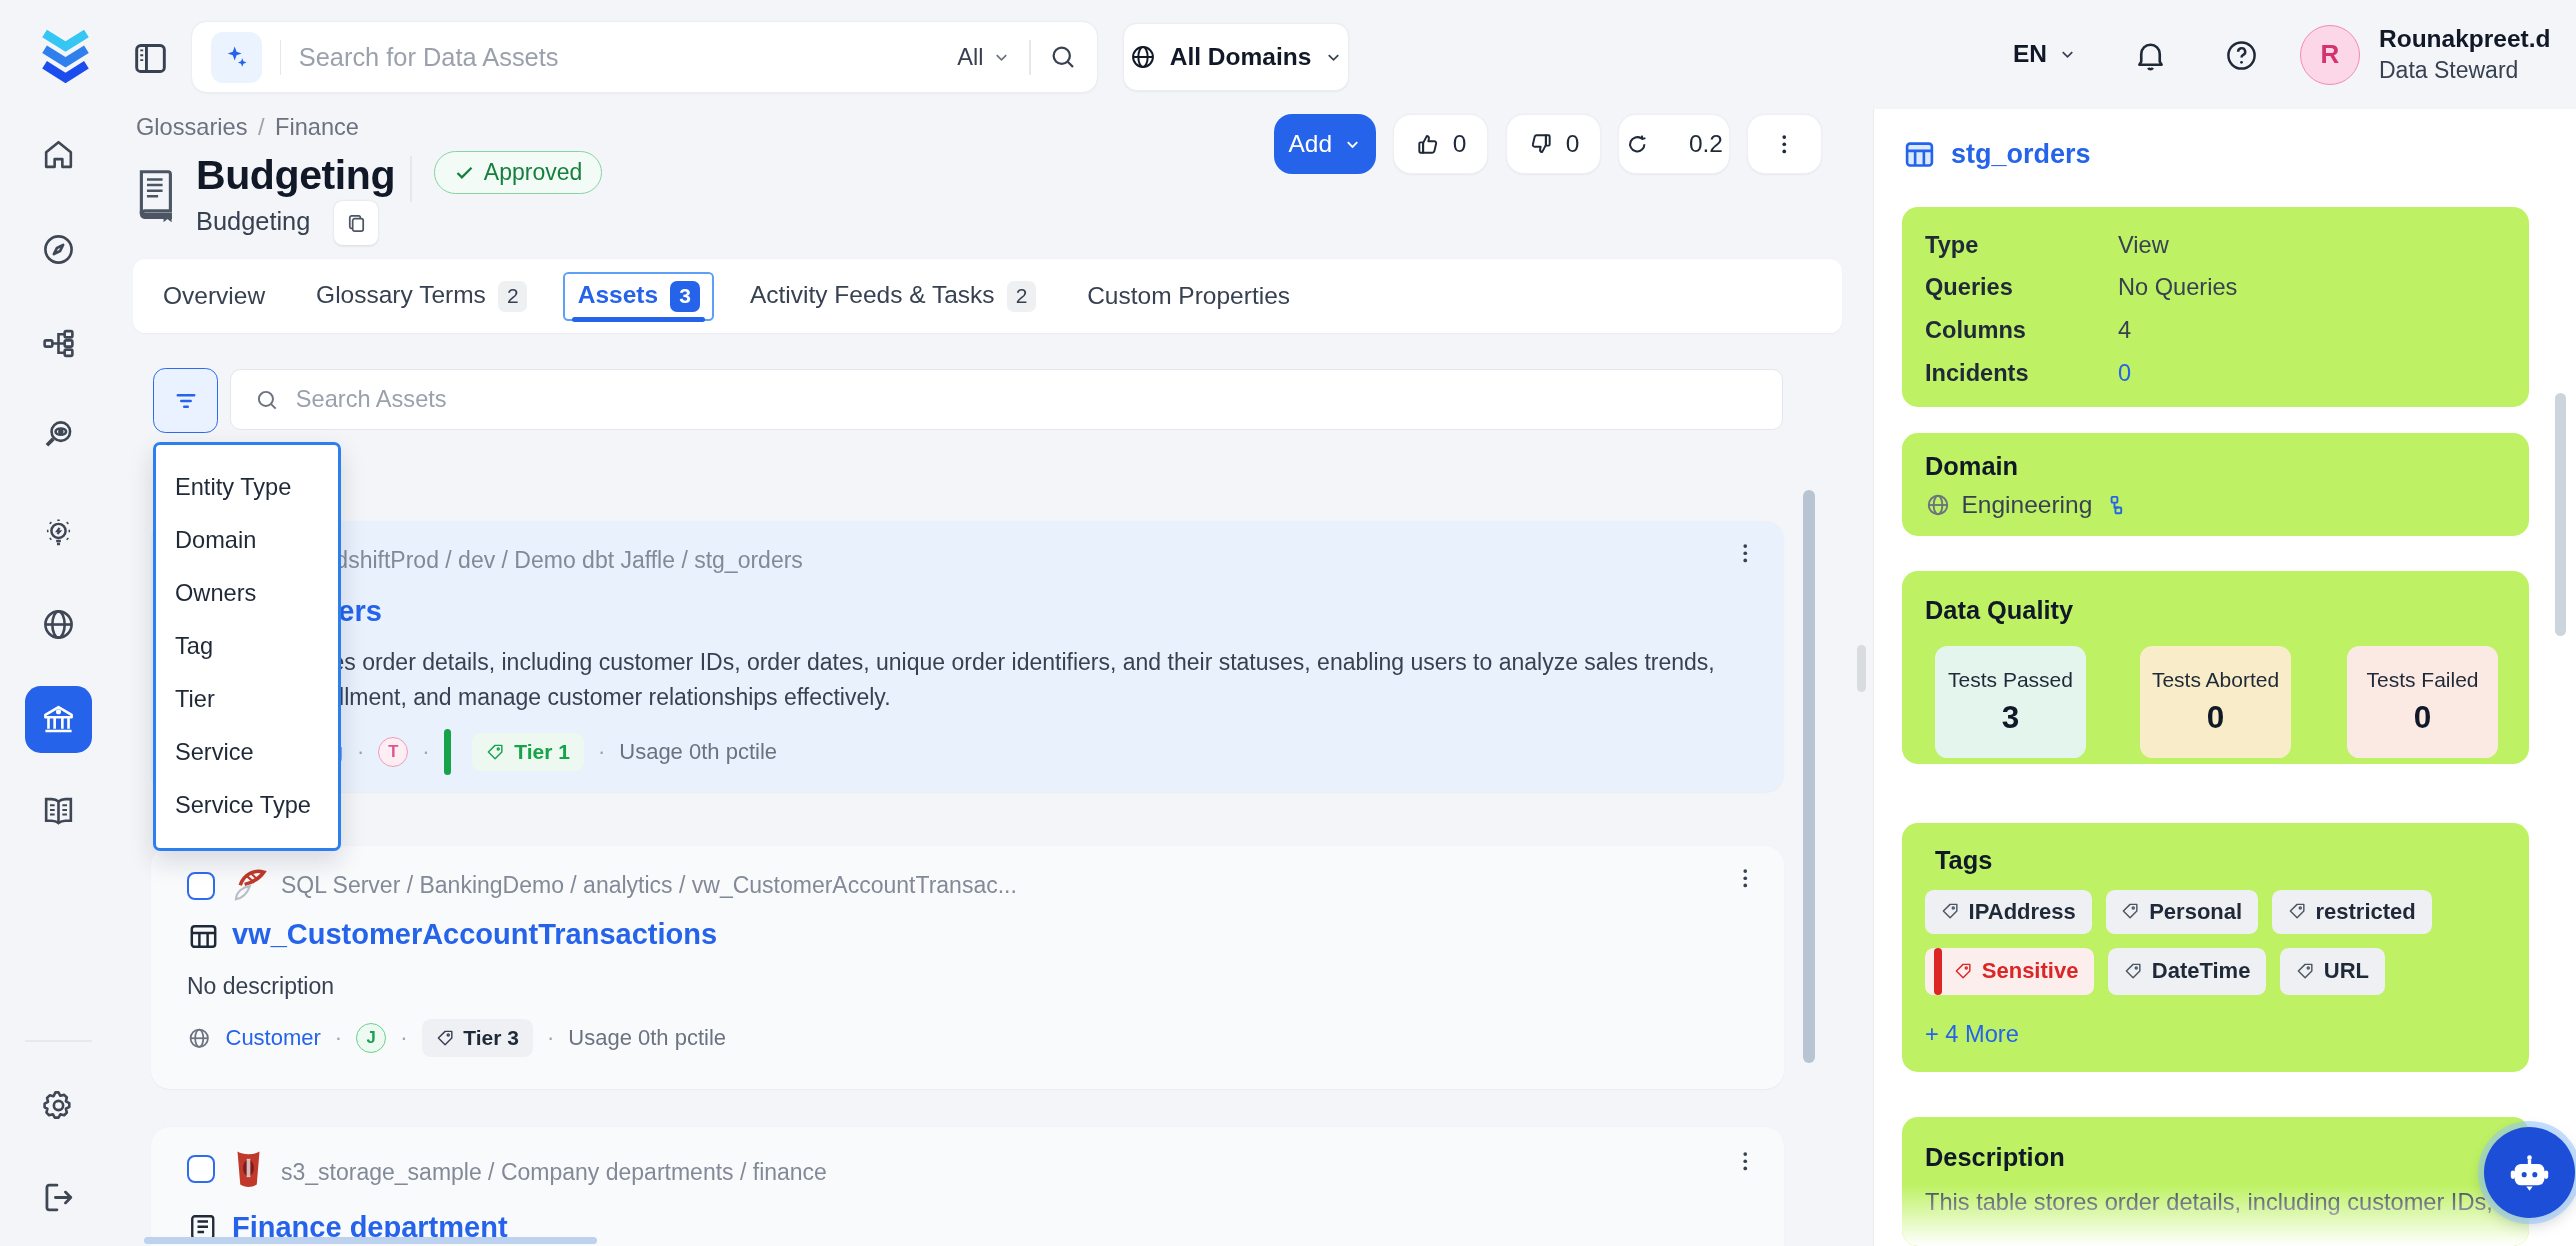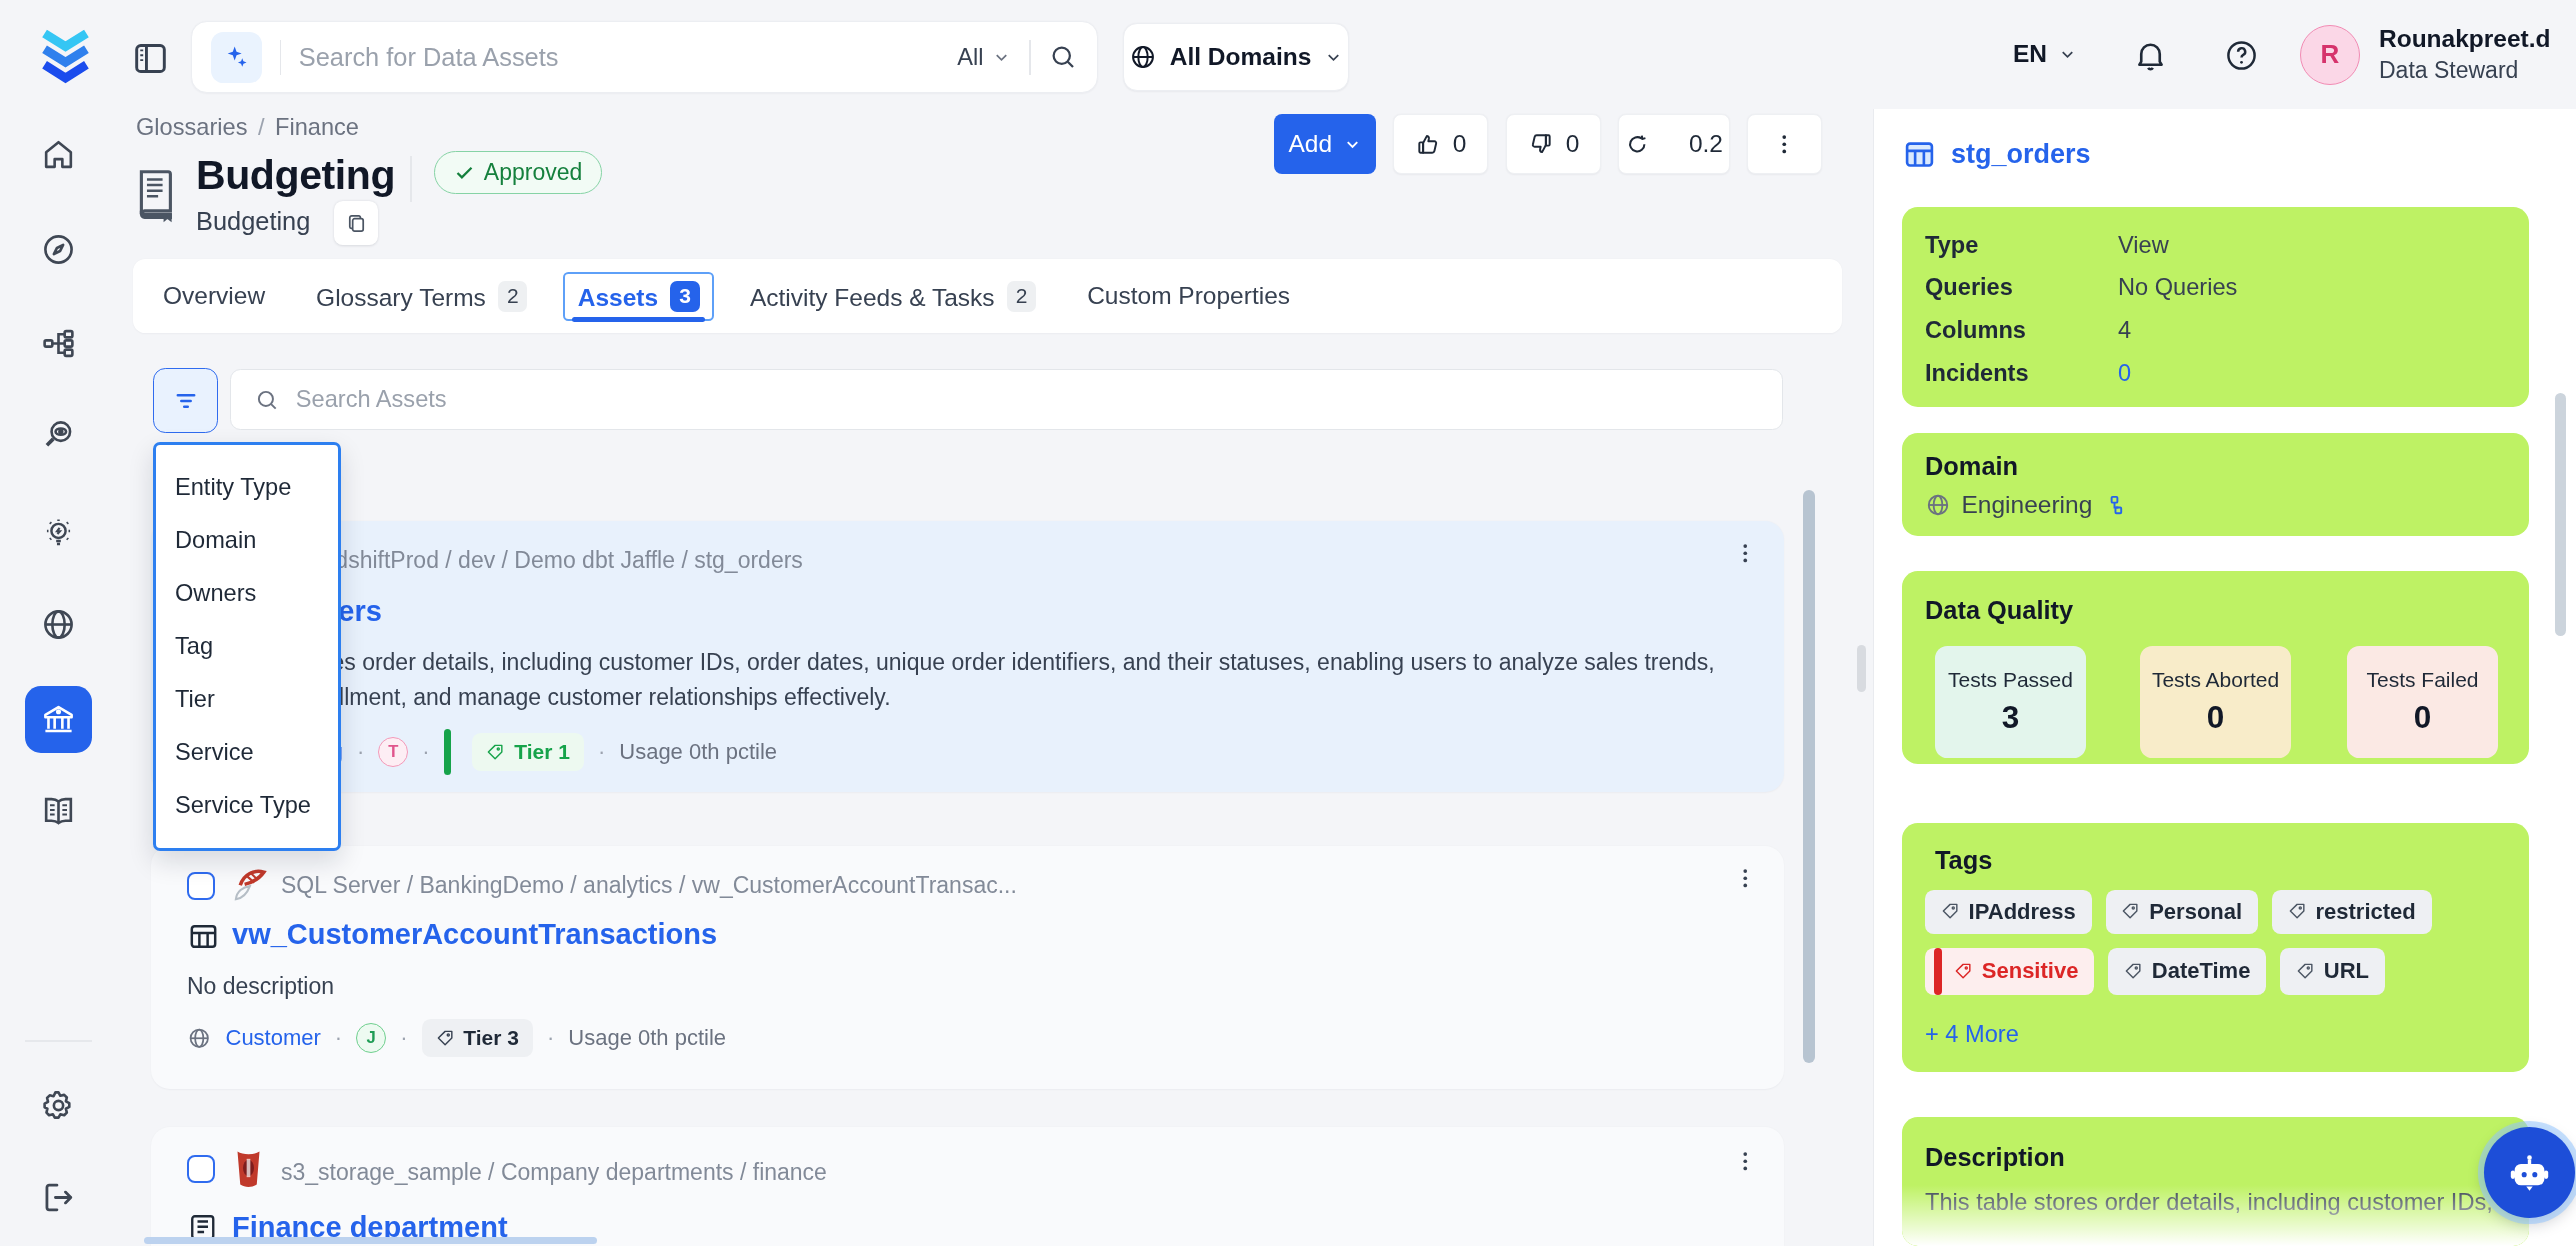--- a/index.html
+++ b/index.html
@@ -25,28 +25,28 @@
   .scope{margin-left:auto;display:flex;align-items:center;gap:8.8px;color:#374151;font-size:23.6px;}
   .pillbtn{background:#fff;border:0.9px solid #eceef2;border-radius:14px;box-shadow:0 0.9px 1.8px rgba(16,24,40,.05);
            display:flex;align-items:center;justify-content:center;gap:12.3px;box-sizing:border-box;}
 
   
   .crumb{font-size:23.6px;color:#6b7280;}
   .title{font-size:41px;font-weight:700;color:#111827;letter-spacing:-0.4px;}
   .badge-approved{display:flex;align-items:center;gap:8.8px;border:1.8px solid #86d3a5;background:#f2fbf5;color:#15803d;
                   font-size:23px;border-radius:24.5px;padding:7px 19px;}
   .subtitle{font-size:25.4px;color:#374151;}
-  .actbtn{height:60px;border-radius:8px;font-size:24.5px;}
+  .actbtn{height:60px;border-radius:18px;font-size:24.5px;}
   .add-btn{background:#2563eb;color:#fff;border:none;}
   .white-btn{background:#fff;color:#1f2937;border:0.9px solid #eef0f3;box-shadow:0 0.9px 1.8px rgba(16,24,40,.05);}
 
   
   .tabsbar{left:133px;top:259px;width:1709px;height:74px;background:#fff;border-radius:12.3px;box-shadow:0 0.9px 1.8px rgba(16,24,40,.04);
            display:flex;align-items:center;gap:51px;padding:0 30px;box-sizing:border-box;}
-  .tab{display:flex;align-items:flex-end;gap:12.3px;font-size:24.5px;color:#374151;position:relative;}
+  .tab{display:flex;align-items:flex-start;gap:12.3px;font-size:24.5px;color:#374151;position:relative;}
   .cnt{background:#eef0f2;color:#374151;border-radius:7px;font-size:21px;padding:3.5px 8.8px;}
   .tab.active{color:#2563eb;font-weight:700;border:2.6px solid #5ea0f8;border-radius:5.3px;padding:7px 12.3px;margin:-9.6px -15px;}
   .tab.active .cnt{background:#2563eb;color:#fff;}
   .tab.active .underline{position:absolute;left:7px;right:7px;bottom:-3.5px;height:5.3px;background:#2563eb;border-radius:2.6px;}
 
   
   .filterbtn{left:153px;top:368px;width:63px;height:63px;border-radius:12.3px;background:#e9f2fe;border:1.8px solid #2f6bef;
              display:flex;align-items:center;justify-content:center;}
   .assets-search{left:230px;top:369px;width:1553px;height:61px;background:#fff;border:0.9px solid #e3e6ea;border-radius:10.5px;
                  display:flex;align-items:center;padding:12px 23px;gap:15.8px;box-sizing:border-box;}

